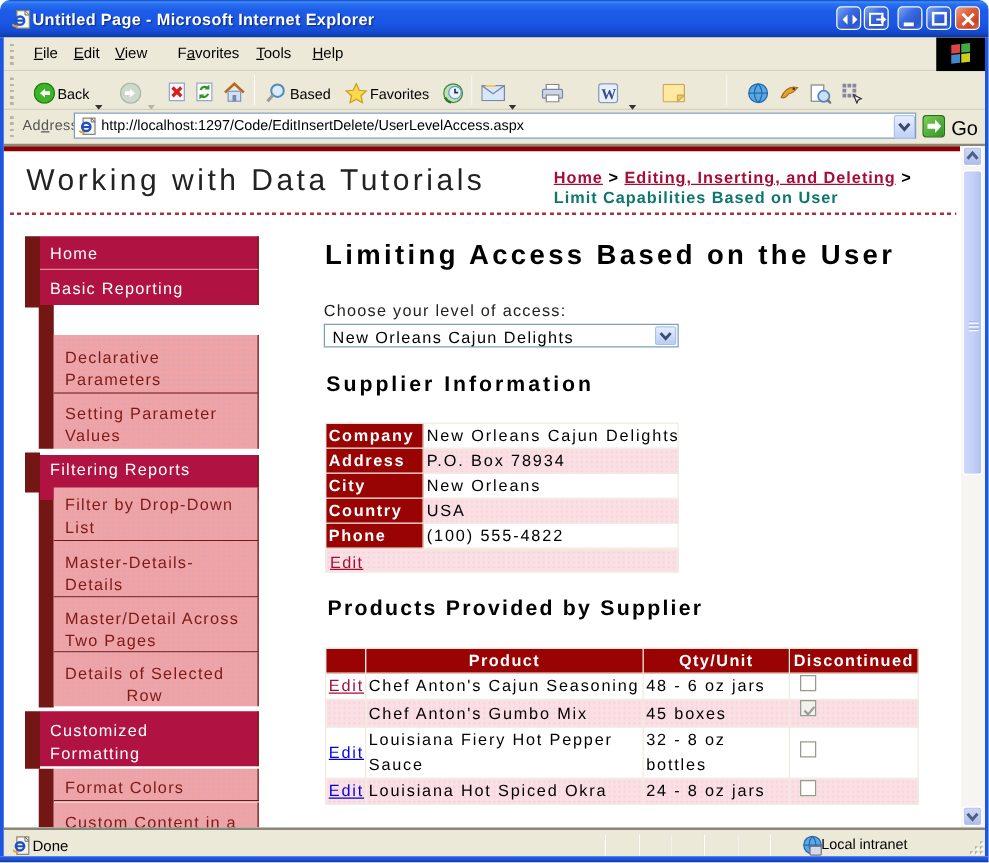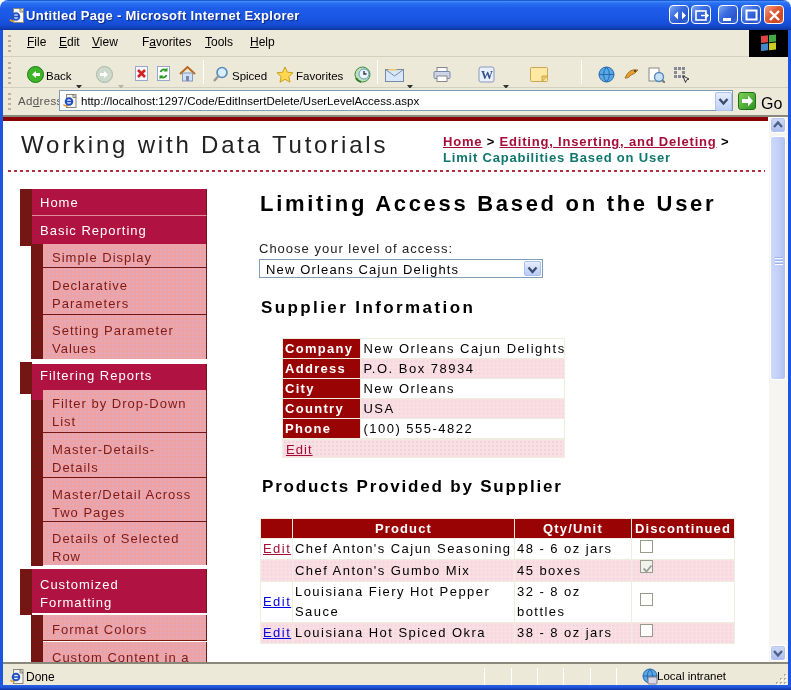--- a/index.html
+++ b/index.html
@@ -60,21 +60,21 @@
 #h2main { left:260px; top:191px; font-size:22px; font-weight:bold; letter-spacing:2.7px; color:#000; }
 #lbl-choose { left:259px; top:241px; font-size:13px; letter-spacing:1.0px; color:#222; }
 #ddl { left:259px; top:259px; width:284px; height:19px; background:#fff; border:1px solid #7f9db9; }
 #ddltext { left:6px; top:2px; font-size:13px; letter-spacing:1.15px; }
 #ddlbtn { position:absolute; right:1px; top:1px; width:17px; height:15px; background:linear-gradient(180deg,#e8eefd 0%,#cddcf9 50%,#b8cbf4 100%); border:1px solid #a8c0f0; border-radius:2px; }
 .h3 { font-size:17px; font-weight:bold; letter-spacing:1.6px; color:#000; }
 #h3a { left:261px; top:298px; }
 #h3b { left:262px; top:477px; }
 
 
-#suptable { left:260px; top:338px; width:283px;margin-left:22px; }
+#suptable { left:260px; top:338px; width:283px; }
 #suptable table { border-collapse:collapse; width:283px; font-size:13px; table-layout:fixed; }
 #suptable td { height:20px; padding:0 2px 0 2px; border:1px solid #efece0; font-size:13px; letter-spacing:1.5px; white-space:nowrap; }
 #suptable td.lab { background:#9a0304; color:#fff; font-weight:bold; width:77px; letter-spacing:1.3px; }
 #suptable tr.pk td.val { background:#fcdfe3; background-image:radial-gradient(circle, rgba(210,188,228,0.32) 0.7px, transparent 1px); background-size:4px 4px; }
 #suptable td.val { width:200px; color:#000; }
 .editlink { color:#a50d38; text-decoration:underline; }
 #supedit { height:19px; background:#fcdfe3; background-image:radial-gradient(circle, rgba(210,188,228,0.32) 0.7px, transparent 1px); background-size:4px 4px; border:1px solid #efece0; padding:2px 0 0 3px; font-size:13px; letter-spacing:1.05px; }
 
 
 #prodtable { left:260px; top:518px; width:474px; }
@@ -200,21 +200,21 @@
           <path d="M1 9 L8.5 2 L16 9" fill="none" stroke="#b86820" stroke-width="2"></path>
           <rect x="3.5" y="8" width="10" height="8" fill="#cfe0f8" stroke="#8898b8"></rect>
           <rect x="7" y="11" width="3" height="5" fill="#7888a8"></rect>
         </svg></div>
     <div class="abs tsep" style="left:200px;"></div>
 
     <div class="abs" style="left:209px;top:9px;"><svg width="17" height="17">
           <circle cx="10" cy="6.5" r="5" fill="#d8ecfc" stroke="#5588bb" stroke-width="1.6"></circle>
           <path d="M6.5 10 L2 15" stroke="#999" stroke-width="2.5"></path>
         </svg></div>
-    <div class="abs tlabel" style="left:229px;">Spiced</div>
+    <div class="abs tlabel" style="left:229px;">Based</div>
 
     <div class="abs" style="left:273px;top:9px;"><svg width="18" height="17">
           <path d="M9 1 l2.4 5.2 5.6 .6 -4.2 3.8 1.2 5.6 -5 -2.9 -5 2.9 1.2-5.6 L1 6.8 l5.6-.6 Z" fill="#ffd84d" stroke="#c8a020"></path>
         </svg></div>
     <div class="abs tlabel" style="left:293px;">Favorites</div>
 
     <div class="abs" style="left:351px;top:9px;"><svg width="17" height="17">
           <circle cx="8.5" cy="8.5" r="7.5" fill="#bfe0b8" stroke="#3a8a3a"></circle>
           <circle cx="10" cy="8" r="5" fill="#e8f4fc" stroke="#6898c8"></circle>
           <path d="M10 5 v3 h2.5" stroke="#334" stroke-width="1.4" fill="none"></path>
@@ -314,43 +314,40 @@
   <div class="abs strip2" style="top:390px;height:176px;"></div>
   <div class="abs strip1" style="top:569px;height:46px;"></div>
   <div class="abs strip2" style="top:615px;height:47px;"></div>
 
   <div class="abs navtop" style="top:189px;height:27px;border-bottom:1px solid #dd8c9c;">
       <span style="top:5px;">Home</span>
     </div>
   <div class="abs navtop" style="top:216px;height:28px;">
       <span style="top:6px;">Basic Reporting</span>
     </div>
-  <div class="abs navsub" style="top:244px;height:24px;border-bottom:1px solid #731614;">
-      <span style="top:5px;">Simple Display</span>
-    </div>
   <div class="abs navsub" style="top:268px;height:47px;border-bottom:1px solid #731614;">
       <span style="top:9px;">Declarative<br>Parameters</span>
     </div>
   <div class="abs navsub" style="top:315px;height:44px;">
       <span style="top:7px;">Setting Parameter<br>Values</span>
     </div>
   <div class="abs navtop" style="top:364px;height:36px;">
       <span style="top:3px;">Filtering Reports</span>
     </div>
   <div class="abs navsub" style="top:390px;height:43px;border-bottom:1px solid #731614;">
       <span style="top:5px;">Filter by Drop-Down<br>List</span>
     </div>
   <div class="abs navsub" style="top:433px;height:45px;border-bottom:1px solid #731614;">
       <span style="top:8px;">Master-Details-<br>Details</span>
     </div>
   <div class="abs navsub" style="top:478px;height:44px;border-bottom:1px solid #731614;">
       <span style="top:8px;">Master/Detail Across<br>Two Pages</span>
     </div>
   <div class="abs navsub" style="top:522px;height:43px;">
-      <span style="top:8px;">Details of Selected<br>Row</span>
+      <span style="top:8px;text-align:center;">Details of Selected<br>Row</span>
     </div>
   <div class="abs navtop" style="top:569px;height:44px;">
       <span style="top:7px;">Customized<br>Formatting</span>
     </div>
   <div class="abs navsub" style="top:615px;height:26px;border-bottom:1px solid #731614;">
       <span style="top:6px;">Format Colors</span>
     </div>
   <div class="abs navsub" style="top:642px;height:20px;">
       <span style="top:7px;">Custom Content in a</span>
     </div>
@@ -419,21 +416,21 @@
           </tr>
       <tr style="height:41px;">
             <td><a class="bluelink" href="#">Edit</a></td>
             <td>Louisiana Fiery Hot Pepper<br>Sauce</td>
             <td>32 - 8 oz<br>bottles</td>
             <td><span class="cb"></span></td>
           </tr>
       <tr class="pk" style="height:21px;">
             <td><a class="bluelink" href="#">Edit</a></td>
             <td>Louisiana Hot Spiced Okra</td>
-            <td>38 - 8 oz jars</td>
+            <td>24 - 8 oz jars</td>
             <td><span class="cb"></span></td>
           </tr>
     </tbody>
       </table>
   </div>
 
   <div class="abs" id="sbar"></div>
   <div class="abs sbtn" style="top:117px;left:770px;"><svg width="14" height="14">
         <path d="M3 9 l4-4.5 4 4.5" fill="none" stroke="#4d6185" stroke-width="2.4"></path>
       </svg></div>

